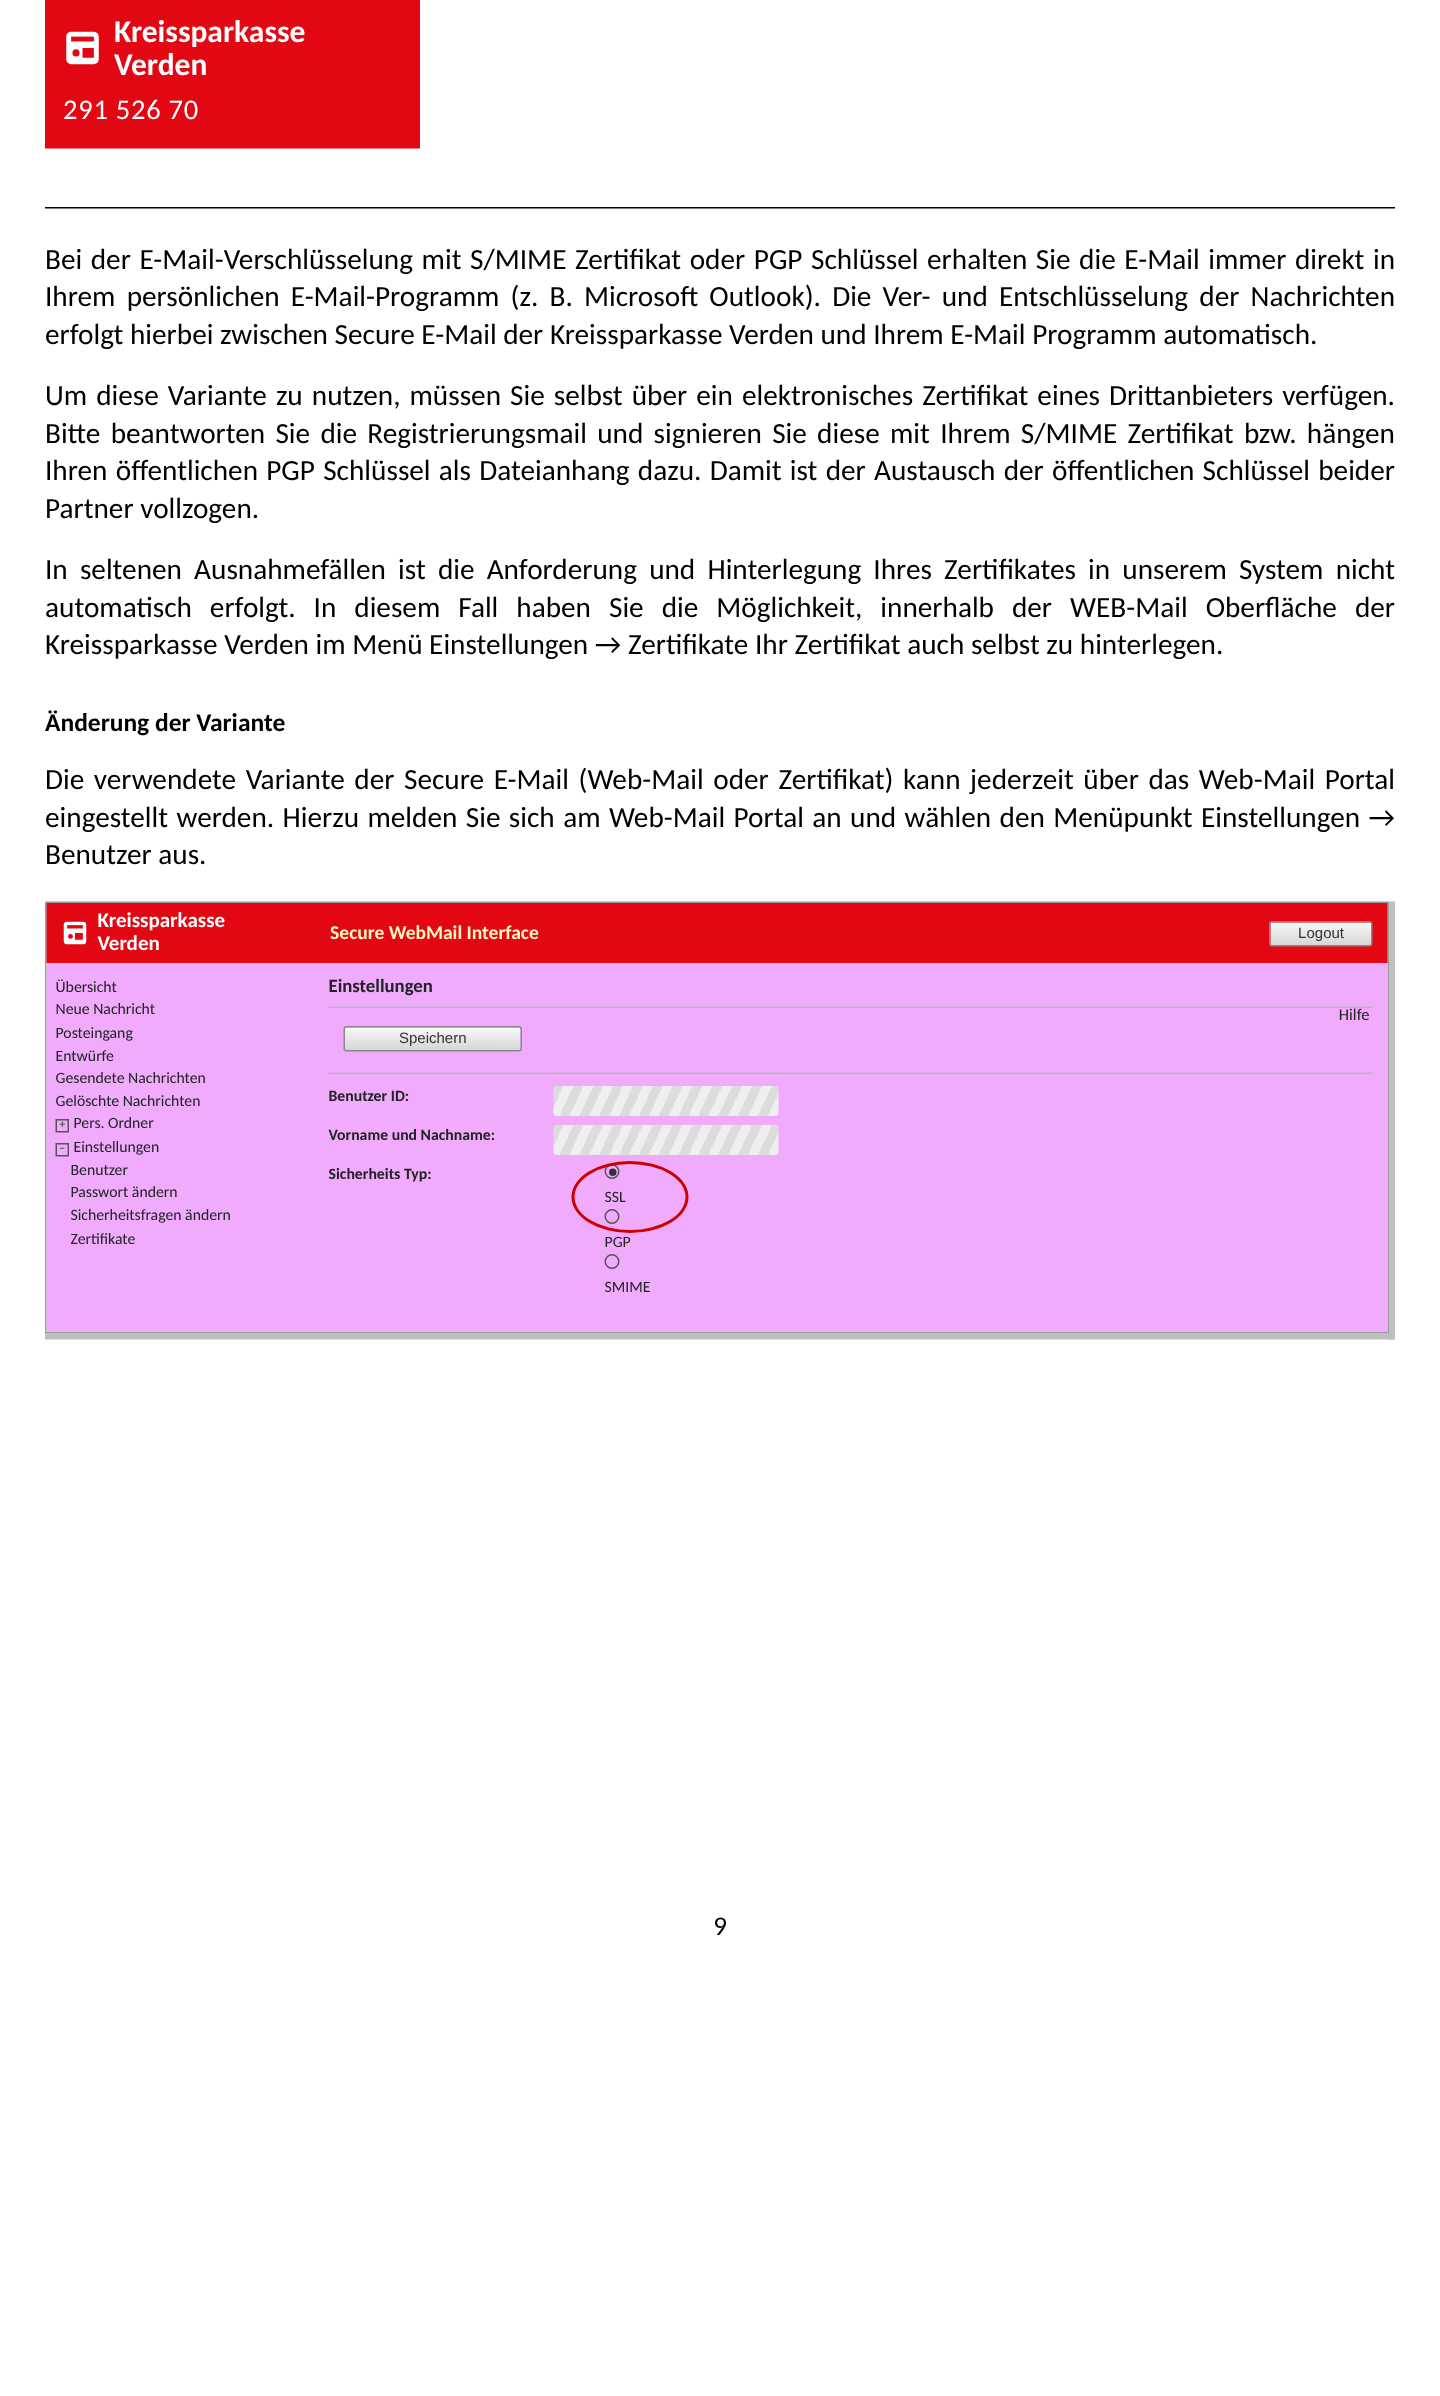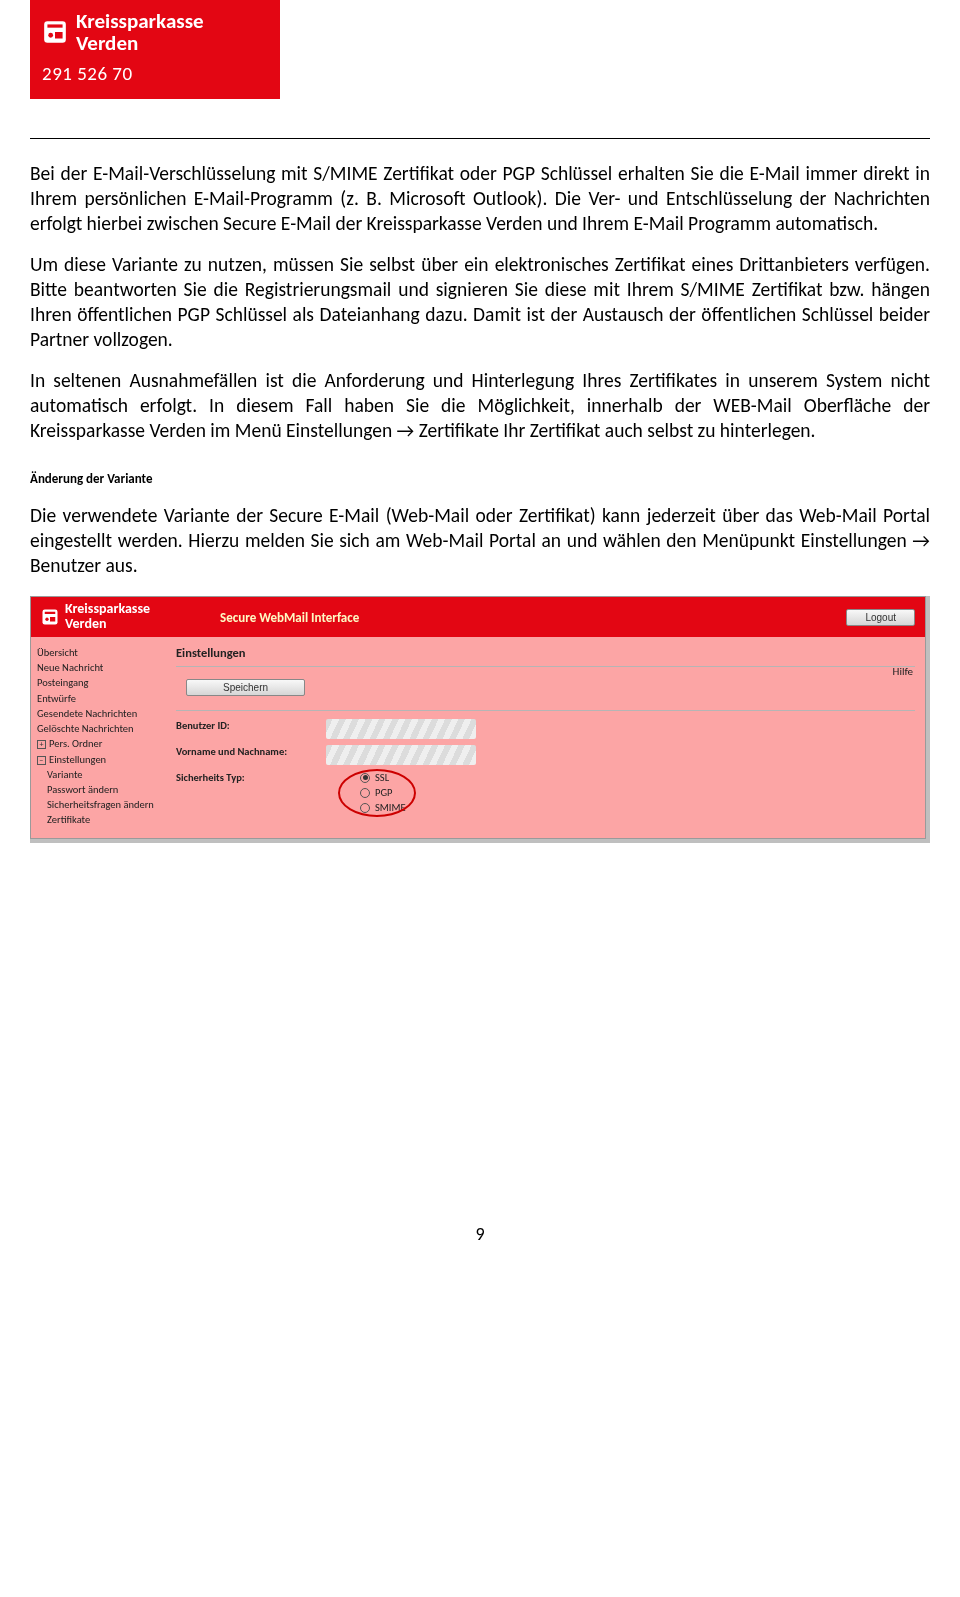--- a/index.html
+++ b/index.html
@@ -33,21 +33,21 @@
     border-top: 1px solid #000;
     margin: 8px 30px 22px 30px;
   }
   .body {
     padding: 0 30px;
     font-size: 19.5px;
     line-height: 1.28;
   }
   .h4 { font-weight: 700; margin-bottom: 14px; }
   p { margin: 16px 0 16px 0; text-align: justify; }
-  .h5 { font-weight: 700; margin: 28px 0 16px 0; font-size: 13px; }
+  .h5 { font-weight: 700; margin: 28px 0 16px 0; font-size: 17px; }
 
   
   .webmail-outer {
     margin: 18px 30px 0 30px;
     border-right: 4px solid #bfbfbf;
     border-bottom: 4px solid #bfbfbf;
   }
   .webmail {
     border: 1px solid #9a9a9a;
     background: #f0f0f0;
@@ -65,21 +65,21 @@
   .wm-bank { font-size: 14px; font-weight: 600; line-height: 1.05; }
   .wm-title { font-weight: 700; font-size: 13px; margin-left: 70px; flex: 1; color: #fef9c3; }
   .wm-logout {
     background: linear-gradient(#f8f8f8,#d6d6d6);
     border: 1px solid #888;
     color: #333;
     font-size: 10px;
     padding: 2px 18px;
     border-radius: 2px;
   }
-  .wm-body { display: flex; background: #fca5a5; }
+  .wm-body { display: flex; background: #f0abfc; gap: 43px; }
   .wm-side {
     width: 135px;
     padding: 8px 6px;
     font-size: 10.5px;
     line-height: 1.45;
   }
   .wm-side div { white-space: nowrap; }
   .wm-side .sub { padding-left: 10px; }
   .wm-tree { display: inline-block; width: 9px; height: 9px; border:1px solid #555; font-size:8px; line-height:7px; text-align:center; margin-right:3px; color:#333;}
   .wm-main { flex: 1; padding: 8px 10px 18px 10px; position: relative; }
@@ -93,21 +93,21 @@
     margin: 4px 0 14px 10px;
   }
   .wm-row { display: flex; margin: 6px 0; }
   .wm-lbl { width: 150px; font-weight: 700; font-size: 10.5px; }
   .wm-blur {
     width: 150px; height: 20px;
     background: repeating-linear-gradient(115deg,#dcdcdc 0 6px,#efefef 6px 12px);
     border-radius: 2px;
   }
   .wm-opts { display: flex; flex-direction: column; gap: 2px; font-size: 10.5px; }
-  .wm-opt { display: flex; align-items: center; gap: 5px; }
+  .wm-opt { display: flex; align-items: flex-start; gap: 5px; flex-direction: column; }
   .wm-radio { width: 10px; height: 10px; border: 1px solid #555; border-radius: 50%; display:inline-flex; align-items:center; justify-content:center;}
   .wm-radio.sel::after { content:""; width:5px; height:5px; background:#333; border-radius:50%; }
   .wm-circle {
     position: absolute;
     border: 2px solid #cc0000;
     border-radius: 50%;
     width: 78px; height: 48px;
     pointer-events: none;
   }
   .page-num { text-align: center; font-size: 18px; margin-top: 380px; padding-bottom: 20px;}
@@ -159,21 +159,21 @@
   <div class="wm-body">
     <div class="wm-side">
       <div>Übersicht</div>
       <div>Neue Nachricht</div>
       <div>Posteingang</div>
       <div>Entwürfe</div>
       <div>Gesendete Nachrichten</div>
       <div>Gelöschte Nachrichten</div>
       <div><span class="wm-tree">+</span><span>Pers. Ordner</span></div>
       <div><span class="wm-tree">−</span><span>Einstellungen</span></div>
-      <div class="sub">Variante</div>
+      <div class="sub">Benutzer</div>
       <div class="sub">Passwort ändern</div>
       <div class="sub">Sicherheitsfragen ändern</div>
       <div class="sub">Zertifikate</div>
     </div>
     <div class="wm-main">
       <div class="wm-panel-title">Einstellungen</div>
       <div class="wm-help">Hilfe</div>
       <div class="wm-hr"></div>
       <button class="wm-save">Speichern</button>
       <div class="wm-hr"></div>

